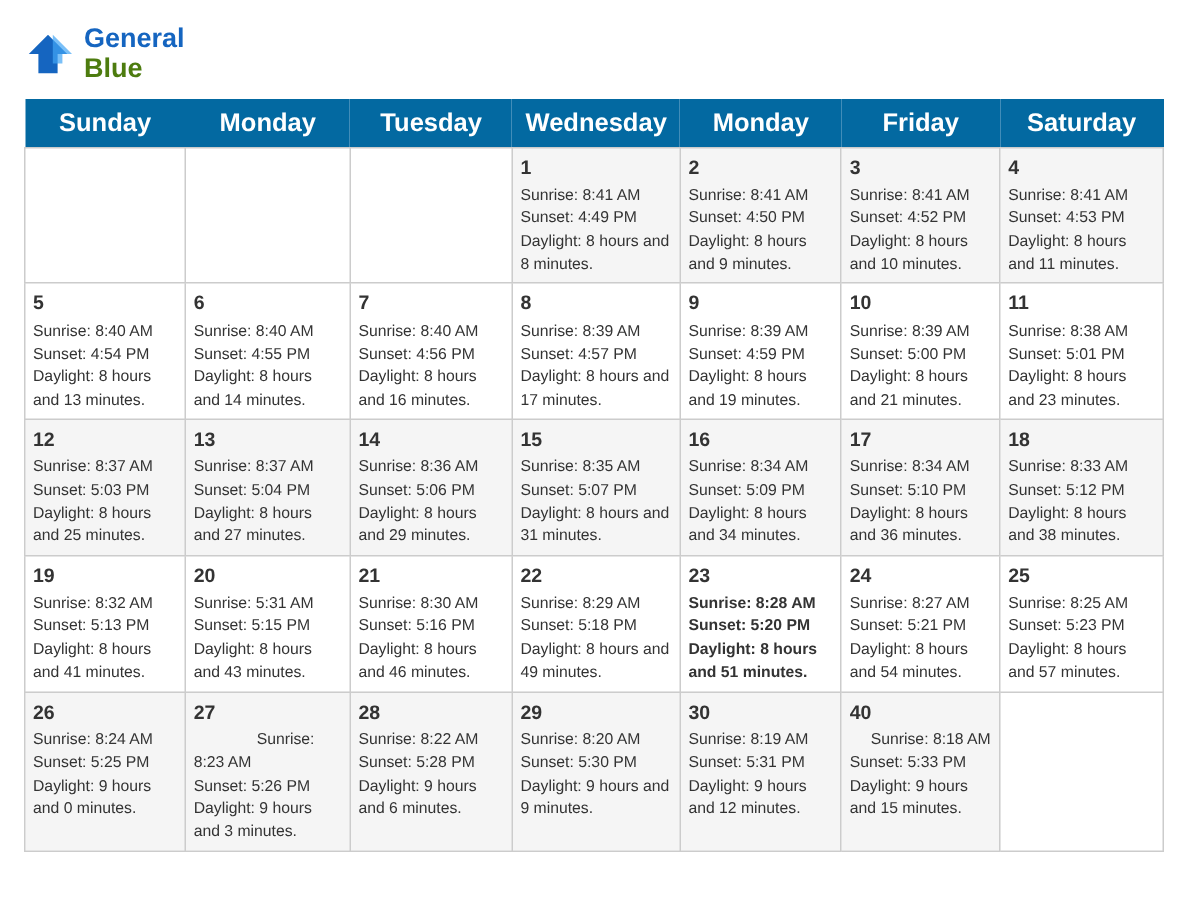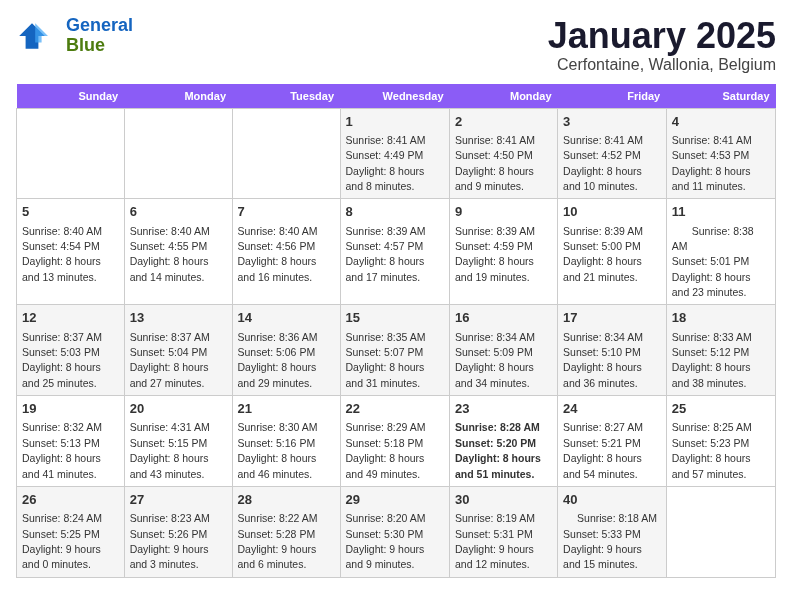--- a/index.html
+++ b/index.html
@@ -12,21 +12,21 @@
     }
     .header-area {
       display: flex;
       justify-content: space-between;
       align-items: flex-start;
       margin-bottom: 10px;
     }
     .logo {
       display: flex;
       align-items: center;
-      gap: 18px;
+      gap: 8px;
     }
     .logo-text {
       font-size: 18px;
       font-weight: bold;
       color: #1a1a2e;
       line-height: 1.1;
     }
     .logo-text span {
       color: #1565c0;
     }
@@ -46,25 +46,25 @@
     .location-title {
       font-size: 16px;
       color: #444;
     }
     table {
       width: 100%;
       border-collapse: collapse;
       font-size: 11px;
     }
     thead tr th {
-      background-color: #8b5cf6;
+      background-color: #0369a1;
       color: #fff;
-      text-align: right;
+      text-align: center;
       padding: 6px 6px;
-      font-size: 11px;
+      font-size: 17px;
       font-weight: bold;
     }
     tbody tr td {
       border: 1px solid #ccc;
       vertical-align: top;
       padding: 4px 5px;
       width: 113px;
       min-height: 80px;
       color: #333;
       line-height: 1.4;
@@ -98,24 +98,20 @@
 <div class="header-area">
   <div class="logo">
     <svg class="logo-icon" viewBox="0 0 40 40">
       <polygon points="20,4 36,20 28,20 28,36 12,36 12,20 4,20" fill="#1565c0"></polygon>
       <polygon points="24,4 40,20 32,20 32,28 24,28 24,4" fill="#42a5f5" opacity="0.7"></polygon>
     </svg>
     <div class="logo-text">
       <div><span>General</span></div>
       <div><span style="color:#4d7c0f">Blue</span></div>
     </div>
-  </div>
-  <div class="title-area">
-    <div class="month-title">January 2025</div>
-    <div class="location-title">Cerfontaine, Wallonia, Belgium</div>
   </div>
 </div>
 
 <table>
   <thead>
     <tr id="weekday-header">
     <th>Sunday</th>
         <th>Monday</th>
         <th>Tuesday</th>
         <th>Wednesday</th>
@@ -154,21 +150,21 @@
 Daylight: 8 hours and 16 minutes.</span></td>
         <td><span class="day-num">8</span><span class="day-info" style="white-space: pre-line;">Sunrise: 8:39 AM
 Sunset: 4:57 PM
 Daylight: 8 hours and 17 minutes.</span></td>
         <td><span class="day-num">9</span><span class="day-info" style="white-space: pre-line;">Sunrise: 8:39 AM
 Sunset: 4:59 PM
 Daylight: 8 hours and 19 minutes.</span></td>
         <td><span class="day-num">10</span><span class="day-info" style="white-space: pre-line;">Sunrise: 8:39 AM
 Sunset: 5:00 PM
 Daylight: 8 hours and 21 minutes.</span></td>
-        <td><span class="day-num">11</span><span class="day-info" style="white-space: pre-line; margin-left: 20px;">Sunrise: 8:38 AM
+        <td><span class="day-num">11</span><span class="day-info" style="white-space: pre-line;">Sunrise: 8:38 AM
 Sunset: 5:01 PM
 Daylight: 8 hours and 23 minutes.</span></td>
       </tr>
       <tr>
         <td><span class="day-num">12</span><span class="day-info" style="white-space: pre-line;">Sunrise: 8:37 AM
 Sunset: 5:03 PM
 Daylight: 8 hours and 25 minutes.</span></td>
         <td><span class="day-num">13</span><span class="day-info" style="white-space: pre-line;">Sunrise: 8:37 AM
 Sunset: 5:04 PM
 Daylight: 8 hours and 27 minutes.</span></td>
@@ -185,21 +181,21 @@
 Sunset: 5:10 PM
 Daylight: 8 hours and 36 minutes.</span></td>
         <td><span class="day-num">18</span><span class="day-info" style="white-space: pre-line;">Sunrise: 8:33 AM
 Sunset: 5:12 PM
 Daylight: 8 hours and 38 minutes.</span></td>
       </tr>
       <tr>
         <td><span class="day-num">19</span><span class="day-info" style="white-space: pre-line;">Sunrise: 8:32 AM
 Sunset: 5:13 PM
 Daylight: 8 hours and 41 minutes.</span></td>
-        <td><span class="day-num">20</span><span class="day-info" style="white-space: pre-line;">Sunrise: 4:31 AM
+        <td><span class="day-num">20</span><span class="day-info" style="white-space: pre-line;">Sunrise: 5:31 AM
 Sunset: 5:15 PM
 Daylight: 8 hours and 43 minutes.</span></td>
         <td><span class="day-num">21</span><span class="day-info" style="white-space: pre-line;">Sunrise: 8:30 AM
 Sunset: 5:16 PM
 Daylight: 8 hours and 46 minutes.</span></td>
         <td><span class="day-num">22</span><span class="day-info" style="white-space: pre-line;">Sunrise: 8:29 AM
 Sunset: 5:18 PM
 Daylight: 8 hours and 49 minutes.</span></td>
         <td><span class="day-num">23</span><span class="day-info" style="white-space: pre-line; font-weight: bold;">Sunrise: 8:28 AM
 Sunset: 5:20 PM
@@ -208,21 +204,21 @@
 Sunset: 5:21 PM
 Daylight: 8 hours and 54 minutes.</span></td>
         <td><span class="day-num">25</span><span class="day-info" style="white-space: pre-line;">Sunrise: 8:25 AM
 Sunset: 5:23 PM
 Daylight: 8 hours and 57 minutes.</span></td>
       </tr>
       <tr>
         <td><span class="day-num">26</span><span class="day-info" style="white-space: pre-line; text-align: center;">Sunrise: 8:24 AM
 Sunset: 5:25 PM
 Daylight: 9 hours and 0 minutes.</span></td>
-        <td><span class="day-num">27</span><span class="day-info" style="white-space: pre-line;">Sunrise: 8:23 AM
+        <td><span class="day-num">27</span><span class="day-info" style="white-space: pre-line; margin-left: 42px;">Sunrise: 8:23 AM
 Sunset: 5:26 PM
 Daylight: 9 hours and 3 minutes.</span></td>
         <td><span class="day-num">28</span><span class="day-info" style="white-space: pre-line;">Sunrise: 8:22 AM
 Sunset: 5:28 PM
 Daylight: 9 hours and 6 minutes.</span></td>
         <td><span class="day-num">29</span><span class="day-info" style="white-space: pre-line;">Sunrise: 8:20 AM
 Sunset: 5:30 PM
 Daylight: 9 hours and 9 minutes.</span></td>
         <td><span class="day-num">30</span><span class="day-info" style="white-space: pre-line;">Sunrise: 8:19 AM
 Sunset: 5:31 PM

